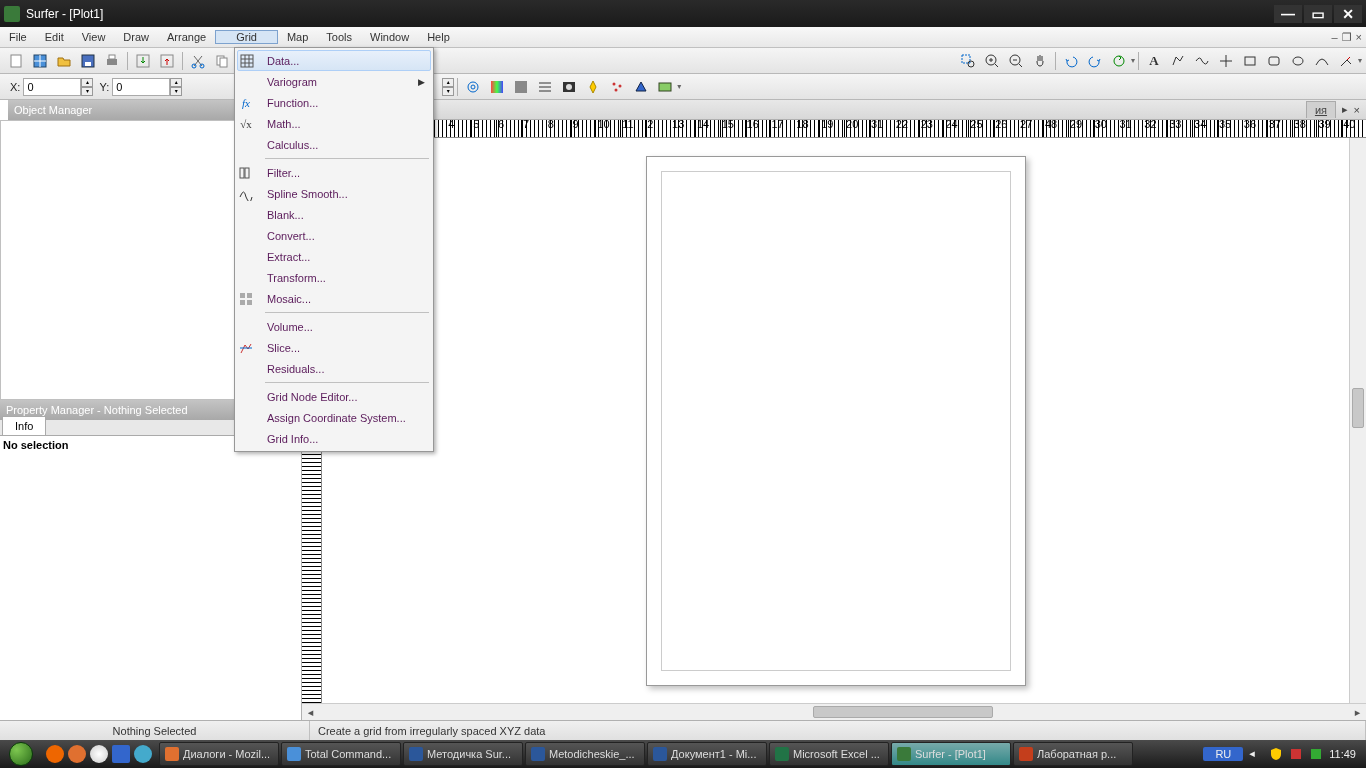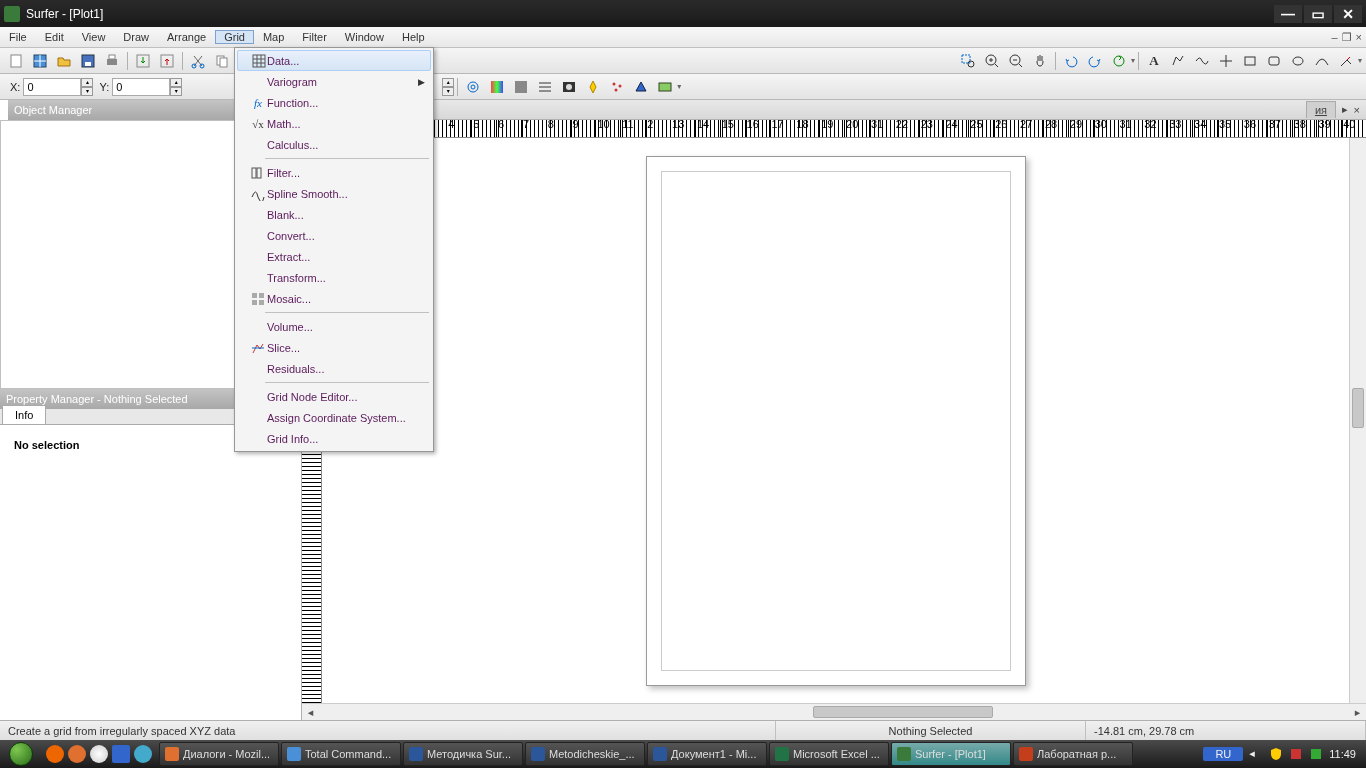--- a/index.html
+++ b/index.html
@@ -9,41 +9,41 @@
 .titlebar { height: 27px; background: linear-gradient(#2a2a2a, #1a1a1a); display: flex; align-items: center; padding: 0 4px; color: #fff; }
 .titlebar .app-icon { width: 16px; height: 16px; background: #3a7a3a; margin-right: 6px; border-radius: 2px; }
 .titlebar .title { flex: 1; font-size: 12px; }
 .titlebar .winbtns { display: flex; gap: 2px; }
 .titlebar .winbtn { width: 28px; height: 18px; background: #333; color: #fff; display: flex; align-items: center; justify-content: center; font-size: 14px; font-weight: bold; cursor: default; }
 .titlebar .winbtn.close { background: #333; }
 
 
 .menubar { height: 21px; background: linear-gradient(#f8f8f8, #e8e8e8); border-bottom: 1px solid #c0c0c0; display: flex; align-items: center; position: relative; }
 .menubar .mitem { padding: 0 9px; display: flex; align-items: center; color: #333; cursor: default; }
-.menubar .mitem.active { background: #d6e5f5; border: 1px solid #7da2ce; padding: 0 8px; }
+.menubar .mitem.active { background: #d6e5f5; border: 1px solid #7da2ce; padding: 0 20px; }
 .menubar .mdi-controls { margin-left: auto; display: flex; align-items: center; padding-right: 4px; gap: 4px; color: #555; }
 
 
 .toolstrip { background: linear-gradient(#f5f5f5, #e4e4e4); border-bottom: 1px solid #b8b8b8; display: flex; align-items: center; padding: 2px 4px; height: 26px; }
 .toolstrip .tbtn { width: 22px; height: 22px; display: flex; align-items: center; justify-content: center; margin: 0 1px; border-radius: 2px; }
 .toolstrip .sep { width: 1px; height: 18px; background: #b0b0b0; margin: 0 3px; }
 .toolstrip input { width: 58px; height: 18px; border: 1px solid #aaa; background: #fff; padding: 0 3px; font-size: 11px; }
 .toolstrip .lbl { margin: 0 3px 0 6px; color: #222; }
 .toolstrip .spin { width: 12px; display: flex; flex-direction: column; }
 .toolstrip .spin span { height: 9px; border: 1px solid #999; background: #eee; font-size: 6px; text-align: center; line-height: 6px; }
 
 
 .mainarea { display: flex; height: calc(768px - 27px - 21px - 26px - 26px - 20px - 28px); background: #fff; }
 .leftpanel { width: 302px; display: flex; flex-direction: column; border-right: 1px solid #b0b0b0; }
 .panel-header { height: 20px; background: linear-gradient(#c4c4c4, #a8a8a8); color: #fff; padding: 0 6px; display: flex; align-items: center; font-size: 11px; margin-left: 8px; }
 .object-manager-body { flex: 1; background: #fff; border: 1px solid #c0c0c0; margin: 0; }
 .property-header { height: 20px; background: linear-gradient(#c4c4c4, #a8a8a8); color: #fff; padding: 0 6px; display: flex; align-items: center; }
 .tabs { height: 16px; background: #e8e8e8; display: flex; align-items: flex-end; border-bottom: 1px solid #aaa; }
 .tab { padding: 3px 12px; background: #fff; border: 1px solid #aaa; border-bottom: none; margin-left: 2px; font-size: 11px; }
-.property-body { flex: 1; background: #fff; padding: 14px; font-weight: bold; font-size: 11px; }
+.property-body { flex: 1; background: #fff; padding: 3px; font-weight: bold; font-size: 11px; }
 
 
 .canvas-wrap { flex: 1; display: flex; flex-direction: column; position: relative; background: #fff; }
 .doc-tabbar { height: 20px; background: linear-gradient(#e8e8e8, #d8d8d8); border-bottom: 1px solid #b0b0b0; display: flex; align-items: center; justify-content: flex-end; padding-right: 6px; gap: 6px; color: #444; }
 .hruler { height: 18px; background: #fff; border-bottom: 1px solid #888; position: relative; overflow: hidden; }
 .hruler-ticks { position: absolute; left: 20px; right: 0; top: 0; bottom: 0; background: repeating-linear-gradient(to right, #000 0, #000 1px, transparent 1px, transparent 4px); }
 .hruler-major { position: absolute; left: 20px; right: 0; top: 0; bottom: 0; display: flex; font-size: 8px; }
 .hruler-major span { width: 38px; border-left: 1px solid #000; padding-left: 1px; line-height: 8px; }
 .canvas-inner { flex: 1; display: flex; overflow: hidden; }
 .vruler { width: 20px; background: #fff; border-right: 1px solid #888; position: relative; }
@@ -74,21 +74,21 @@
 .task-item { height: 24px; min-width: 120px; max-width: 130px; background: linear-gradient(#555, #333); border: 1px solid #222; border-radius: 2px; margin: 0 1px; display: flex; align-items: center; padding: 0 5px; color: #ddd; font-size: 11px; overflow: hidden; white-space: nowrap; gap: 4px; }
 .task-item .ticon { width: 14px; height: 14px; flex-shrink: 0; }
 .task-item.active { background: linear-gradient(#7aa, #388); }
 .systray { margin-left: auto; display: flex; align-items: center; gap: 6px; color: #eee; padding: 0 8px; font-size: 11px; }
 .systray .sicon { width: 14px; height: 14px; }
 
 
 .dropdown { position: absolute; top: 47px; left: 234px; width: 200px; background: #f4f4f4; border: 1px solid #979797; box-shadow: 2px 2px 4px rgba(0,0,0,0.3); z-index: 1000; padding: 2px; }
 .dropdown .dd-item { height: 21px; display: flex; align-items: center; padding-left: 30px; color: #5a1a5a; position: relative; cursor: default; }
 .dropdown .dd-item.highlighted { background: linear-gradient(#e8f0fb, #d6e5f5); border: 1px solid #aecff7; border-radius: 2px; padding-left: 29px; }
-.dropdown .dd-item .dd-icon { position: absolute; left: 13px; width: 16px; height: 16px; display: flex; align-items: center; justify-content: center; }
+.dropdown .dd-item .dd-icon { position: absolute; left: 1px; width: 16px; height: 16px; display: flex; align-items: center; justify-content: center; }
 .dropdown .dd-item .arrow { margin-left: auto; margin-right: 6px; font-size: 9px; color: #333; }
 .dropdown .dd-sep { height: 1px; background: #c0c0c0; margin: 3px 2px 3px 28px; }
 
 
 .glyph { width: 16px; height: 16px; }
 </style>
 </head>
 <body>
 
 <div class="titlebar">
@@ -102,21 +102,21 @@
 </div>
 
 <div class="menubar">
   <div class="mitem">File</div>
   <div class="mitem">Edit</div>
   <div class="mitem">View</div>
   <div class="mitem">Draw</div>
   <div class="mitem">Arrange</div>
   <div class="mitem active">Grid</div>
   <div class="mitem">Map</div>
-  <div class="mitem">Filter</div>
+  <div class="mitem">Tools</div>
   <div class="mitem">Window</div>
   <div class="mitem">Help</div>
   <div class="mdi-controls">
     <span>–</span>
     <span>❐</span>
     <span>×</span>
   </div>
 </div>
 
 <div class="toolstrip">
@@ -400,21 +400,21 @@
           <span>18</span>
           <span>19</span>
           <span>20</span>
           <span>31</span>
           <span>22</span>
           <span>23</span>
           <span>24</span>
           <span>25</span>
           <span>26</span>
           <span>27</span>
-          <span>28</span>
+          <span>48</span>
           <span>29</span>
           <span>30</span>
           <span>31</span>
           <span>32</span>
           <span>33</span>
           <span>34</span>
           <span>35</span>
           <span>36</span>
           <span>37</span>
           <span>38</span>
@@ -439,23 +439,22 @@
       <div class="arrow">◂</div>
       <div class="track">
           <div class="thumb"></div>
         </div>
       <div class="arrow">▸</div>
     </div>
   </div>
 </div>
 
 <div class="statusbar">
+  <div class="cell sel">Nothing Selected</div>
   <div class="cell main">Create a grid from irregularly spaced XYZ data</div>
-  <div class="cell sel">Nothing Selected</div>
-  <div class="cell coord">-14.81 cm, 29.78 cm</div>
 </div>
 
 <div class="taskbar">
   <div class="start-orb">
       <div class="orb"></div>
     </div>
   <div class="tray-icons">
     <div class="ti" style="background:#e60;border-radius:50%"></div>
     <div class="ti" style="background:#e07030;border-radius:50%"></div>
     <div class="ti" style="background:radial-gradient(#fff,#ccc);border-radius:50%"></div>

